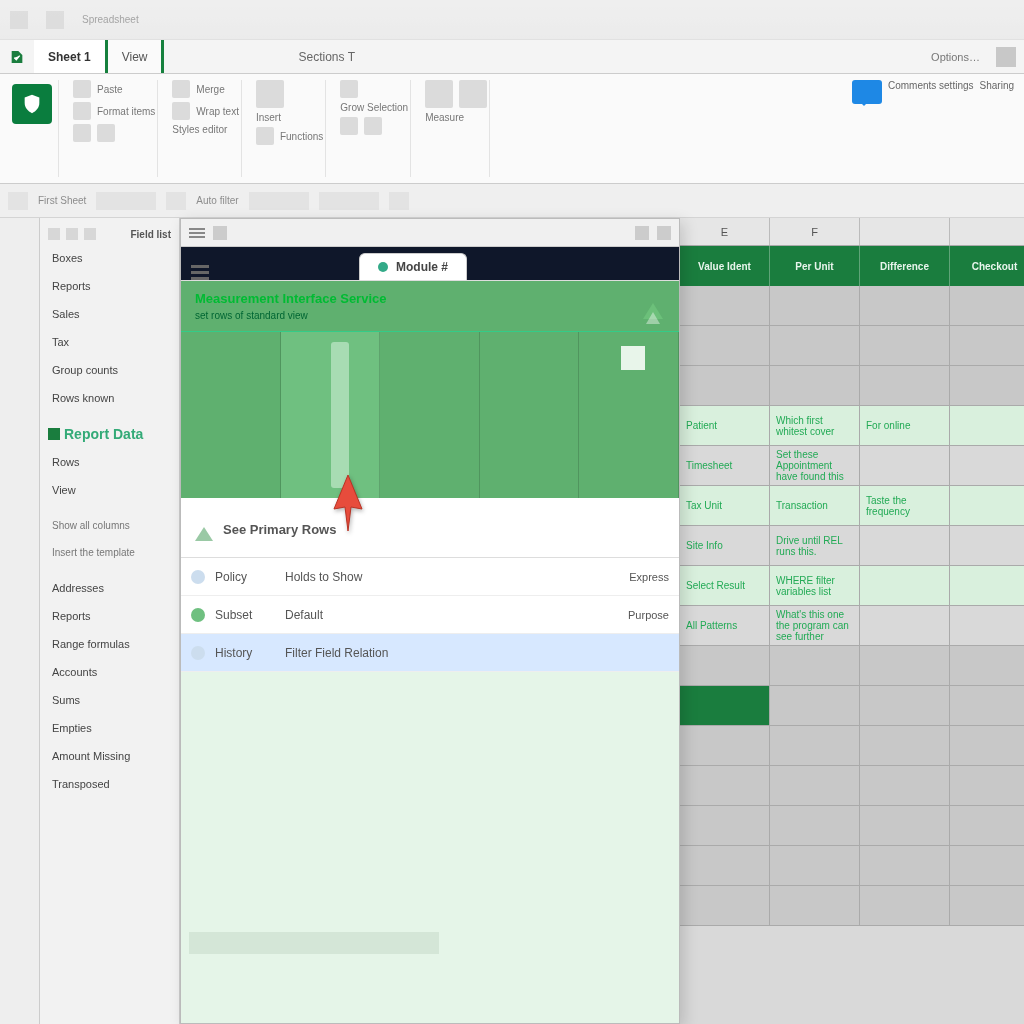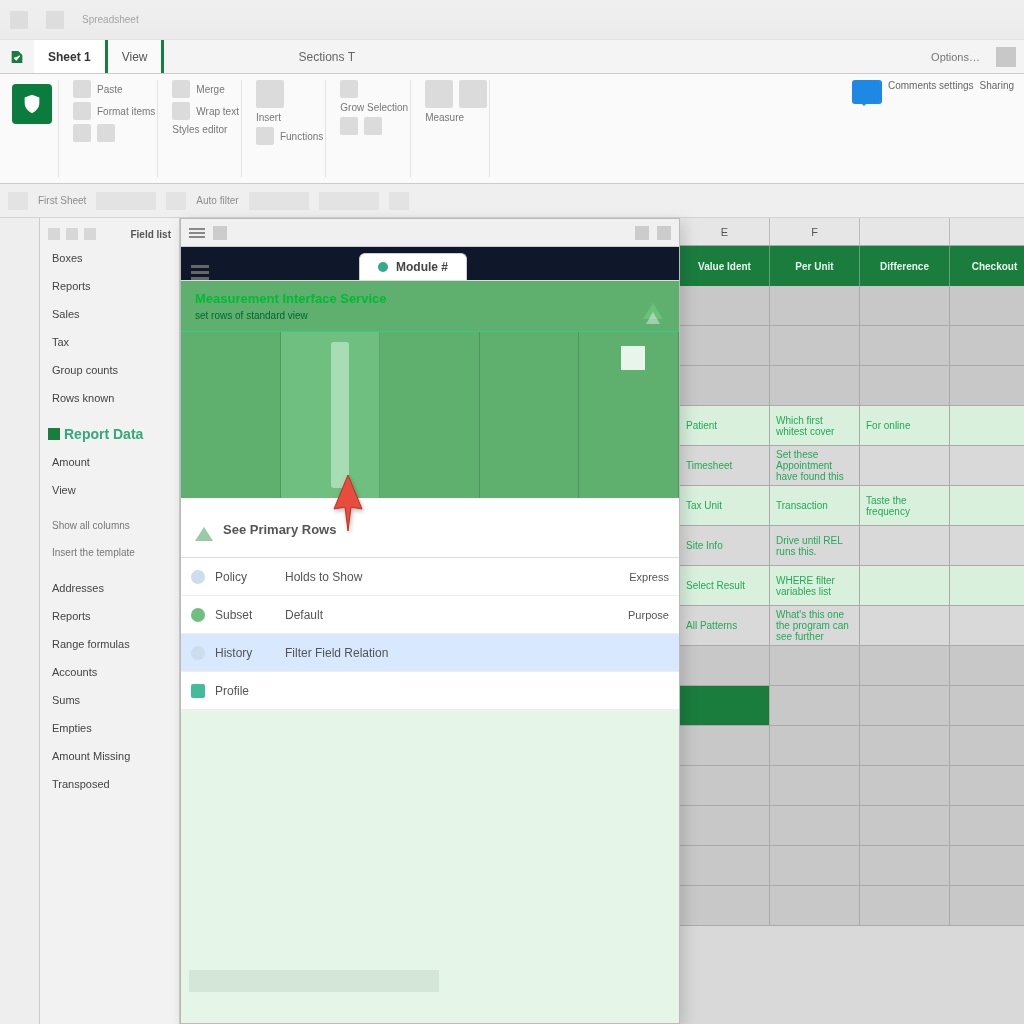--- a/index.html
+++ b/index.html
@@ -254,21 +254,21 @@
     <div class="item">Reports</div>
     <div class="item">Sales</div>
     <div class="item">Tax</div>
     <div class="item">Group counts</div>
     <div class="item">Rows known</div>
     <div class="divider"></div>
     <div class="sub">
         <div class="sq"></div>
         <span>Report Data</span>
       </div>
-    <div class="item">Amount</div>
+    <div class="item">Rows</div>
     <div class="item">View</div>
     <div class="divider"></div>
     <div class="item" style="font-size:10px;color:#777">Show all columns</div>
     <div class="item" style="font-size:10px;color:#777">Insert the template</div>
     <div class="divider"></div>
     <div class="item">Addresses</div>
     <div class="item">Reports</div>
     <div class="item">Range formulas</div>
     <div class="item">Accounts</div>
     <div class="item">Sums</div>
@@ -445,25 +445,20 @@
         <div class="bullet g"></div>
         <span class="k">Subset</span>
         <span class="v">Default</span>
         <span class="r">Purpose</span>
       </div>
       <div class="listrow sel">
         <div class="bullet"></div>
         <span class="k">History</span>
         <span class="v">Filter Field Relation</span>
       </div>
-      <div class="listrow">
-        <div class="bullet sq"></div>
-        <span class="k">Profile</span>
-        <span class="v"></span>
-      </div>
     </div>
     <div class="fill">
       <div class="chip"></div>
     </div>
   </div>
 </div>
 
 <div class="arrow-cursor">
   <svg viewBox="0 0 40 56">
       <path d="M20 0 L34 34 L23 32 L20 56 L17 32 L6 34 Z" fill="#e74c3c" stroke="#b83224" stroke-width="1"></path>

